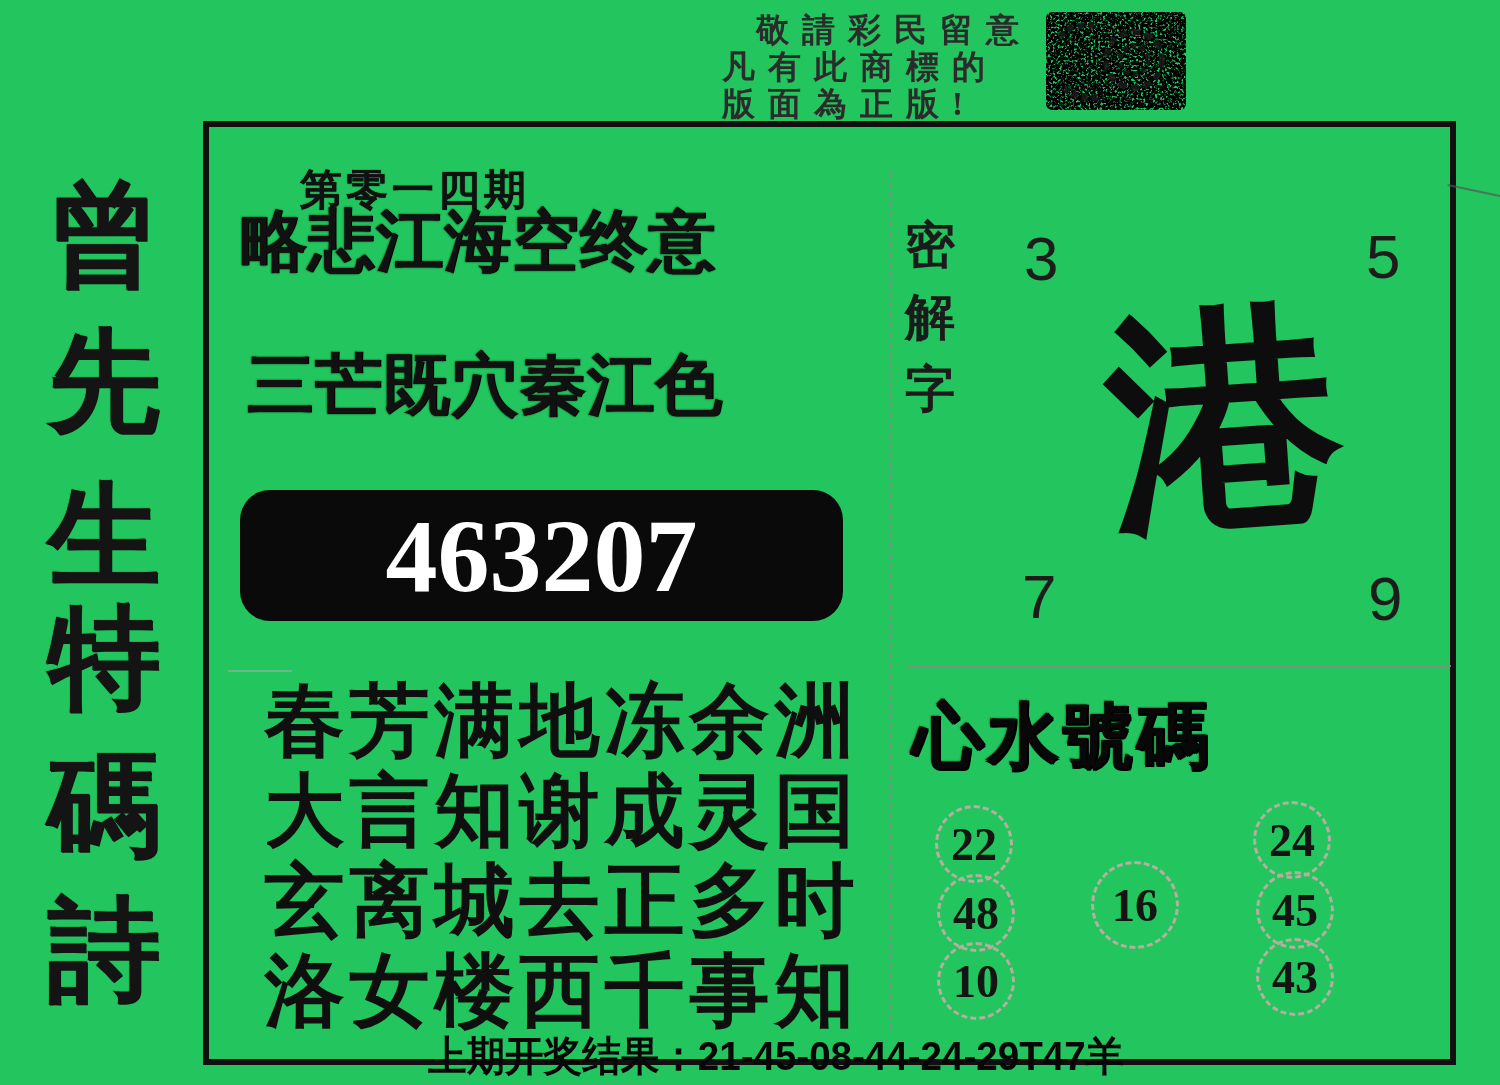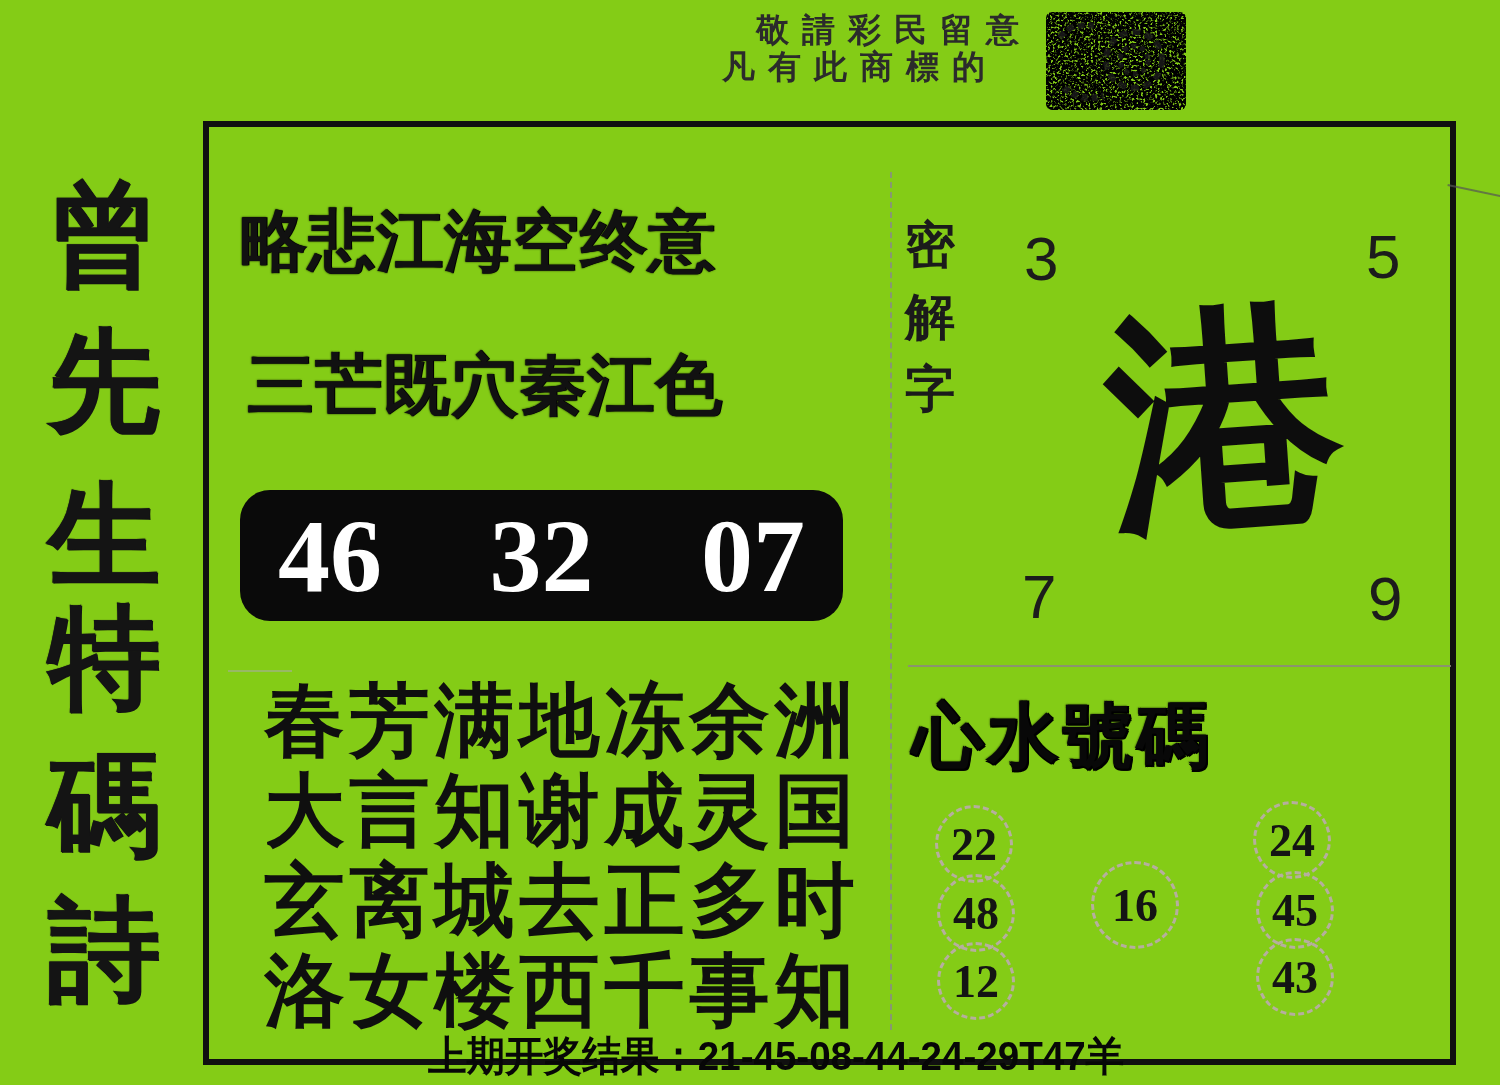--- a/index.html
+++ b/index.html
@@ -1,17 +1,17 @@
 <!DOCTYPE html>
 <html><head>
 <meta charset="utf-8">
 <style>
   html,body{margin:0;padding:0;background:#e8e8e6;}
   .stage{
-    position:relative;width:1500px;height:1085px;background:#84cc16;
+    position:relative;width:1500px;height:1085px;background:#22c55e;
     overflow:hidden;font-family:"Liberation Serif",serif;color:#111;
   }
   .abs{position:absolute;}
   
   .notice{left:722px;top:12px;font-size:33px;line-height:37px;letter-spacing:13px;
           color:#2b2b2b;font-weight:600;white-space:nowrap;}
   .notice .l1{padding-left:34px;}
   .stamp{left:1046px;top:8px;width:140px;height:106px;}
   
   .side-char{left:18px;width:172px;text-align:center;font-size:112px;line-height:1;
@@ -20,21 +20,21 @@
   
   .frame{left:203px;top:121px;width:1253px;height:944px;border:6px solid #101010;
          box-sizing:border-box;background:transparent;}
   .issue{left:300px;top:162px;font-size:42px;font-weight:800;letter-spacing:4px;
          text-shadow:0 0 1px #000;}
   .poem{font-size:67px;line-height:1;font-weight:900;letter-spacing:1px;white-space:nowrap;
         text-shadow:0 0 2px #000,1px 0 0 #000;}
   .poem1{left:240px;top:208px;}
   .poem2{left:247px;top:352px;}
   .num-panel{left:240px;top:490px;width:603px;height:131px;background:#0a0a0a;
-             border-radius:30px;display:flex;align-items:center;justify-content:space-between;
+             border-radius:30px;display:flex;align-items:center;justify-content:center;
              padding:0 38px;box-sizing:border-box;}
   .num-panel span{color:#ffffff;font-family:"Liberation Serif",serif;font-weight:700;
                   font-size:104px;line-height:1;}
   .word-grid{left:262px;top:676px;width:595px;height:360px;display:grid;
              grid-template-columns:repeat(7,1fr);grid-auto-rows:90px;}
   .word-grid span{display:flex;align-items:center;justify-content:center;
                   font-size:80px;font-weight:600;line-height:1;color:#0f0f0f;}
   
   .v-divider{left:890px;top:172px;height:858px;width:0;border-left:2px dashed #8a8a8a;opacity:.8;}
   .h-divider{left:908px;top:665px;width:543px;height:0;border-top:2px solid #8c887e;opacity:.85;}
@@ -64,20 +64,21 @@
   .stub{left:228px;top:670px;width:64px;height:2px;background:#aaa;opacity:.55;}
 </style>
 </head>
 <body>
 
 <div class="stage">
 
   <div class="abs notice">
     <div class="l1">敬請彩民留意</div>
     <div>凡有此商標的</div>
+    <div>版面為正版!</div>
   </div>
 
   <div class="abs stamp">
     <svg width="140" height="106" viewBox="0 0 140 106">
       <defs>
         <filter id="grain" x="-10%" y="-10%" width="120%" height="120%">
           <feTurbulence type="fractalNoise" baseFrequency="0.42" numOctaves="3" seed="11" result="n"></feTurbulence>
           <feColorMatrix in="n" type="matrix" values="0 0 0 0 0  0 0 0 0 0  0 0 0 0 0  3 3 3 0 -3.4" result="a"></feColorMatrix>
           <feComposite in="a" in2="SourceGraphic" operator="in"></feComposite>
         </filter>
@@ -96,20 +97,21 @@
 
   <div class="abs side-char" style="top:178px">曾</div>
   <div class="abs side-char" style="top:326px">先</div>
   <div class="abs side-char" style="top:480px">生</div>
   <div class="abs side-char" style="top:602px">特</div>
   <div class="abs side-char" style="top:750px">碼</div>
   <div class="abs side-char" style="top:894px">詩</div>
 
   <div class="abs frame"></div>
 
+  <div class="abs issue">第零一四期</div>
 
   <div class="abs poem poem1">略悲江海空终意</div>
   <div class="abs poem poem2">三芒既穴秦江色</div>
 
   <div class="abs num-panel">
     <span>46</span>
     <span>32</span>
     <span>07</span>
   </div>
 
@@ -157,21 +159,21 @@
   <div class="abs corner c-tr">5</div>
   <div class="abs corner c-bl">7</div>
   <div class="abs corner c-br">9</div>
 
   <div class="abs big-char">港</div>
 
   <div class="abs lucky-title">心水號碼</div>
 
   <div class="abs circle" style="left:935px;top:805px">22</div>
   <div class="abs circle" style="left:937px;top:874px">48</div>
-  <div class="abs circle" style="left:937px;top:942px">12</div>
+  <div class="abs circle" style="left:937px;top:942px">10</div>
   <div class="abs circle big" style="left:1091px;top:861px">16</div>
   <div class="abs circle" style="left:1253px;top:801px">24</div>
   <div class="abs circle" style="left:1256px;top:871px">45</div>
   <div class="abs circle" style="left:1256px;top:938px">43</div>
 
   <div class="abs footer">
     <span>上期开奖结果：</span><span>21-45-08-44-24-29T47羊</span>
   </div>
 
   <div class="abs scratch"></div>

